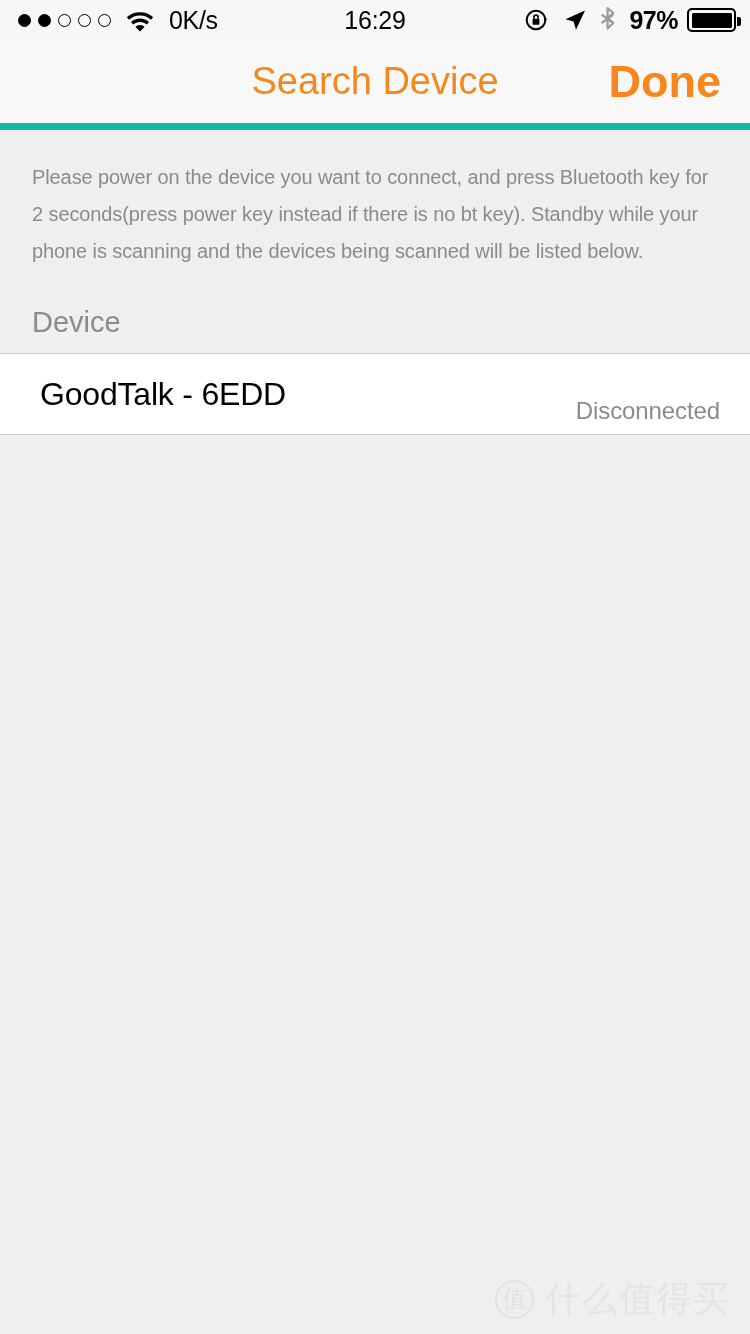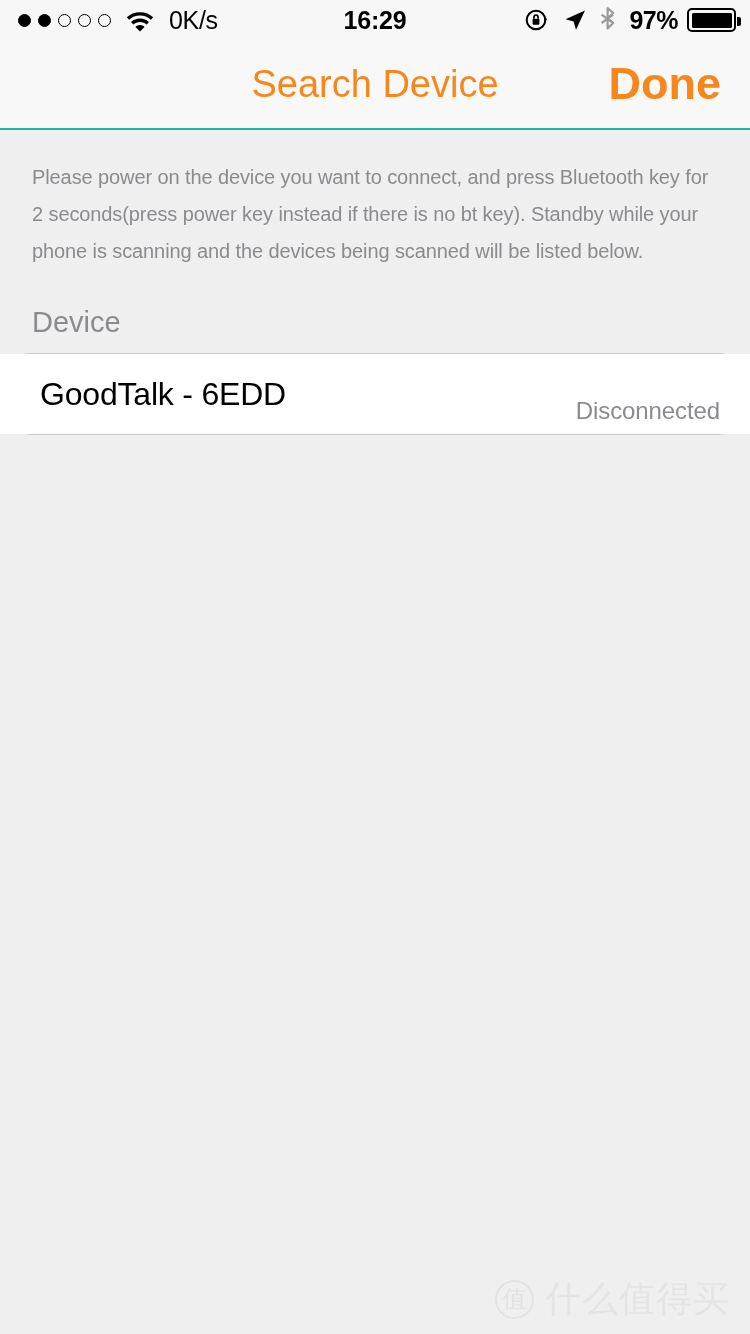--- a/index.html
+++ b/index.html
@@ -63,21 +63,21 @@
     font-size: 25px;
     font-weight: 400;
     letter-spacing: -0.3px;
   }
 
   .status-center {
     position: absolute;
     left: 0; right: 0;
     text-align: center;
     font-size: 25px;
-    font-weight: 700;
+    font-weight: 400;
     letter-spacing: -0.2px;
   }
 
   .status-right {
     position: absolute;
     right: 14px;
     display: flex;
     align-items: center;
     gap: 0;
   }
@@ -115,21 +115,21 @@
     background: #000;
     border-radius: 1.5px;
   }
 
   
   .nav-bar {
     height: 90px;
     width: 750px;
     background: #f8f8f8;
     position: relative;
-    border-bottom: 2px solid #14b8a6;
+    border-bottom: 7px solid #14b8a6;
     display: flex;
     align-items: center;
     justify-content: center;
   }
 
   .nav-title {
     font-size: 38px;
     color: #f7861d;
     font-weight: 400;
     letter-spacing: 0px;
@@ -165,21 +165,20 @@
     padding: 36px 1px 14px 32px;
     font-size: 29px;
     color: #8b8b8f;
     letter-spacing: 0px;
   }
 
   .device-list {
     background: #f9a8d4;
     border-top: 1px solid #c9c9c9;
     border-bottom: 1px solid #c9c9c9;
-    border-radius: 32px;
   }
 
   .device-row {
     height: 80px;
     display: flex;
     align-items: center;
     justify-content: space-between;
     padding: 0 30px 0 40px;
     background: #ffffff;
     cursor: pointer;

